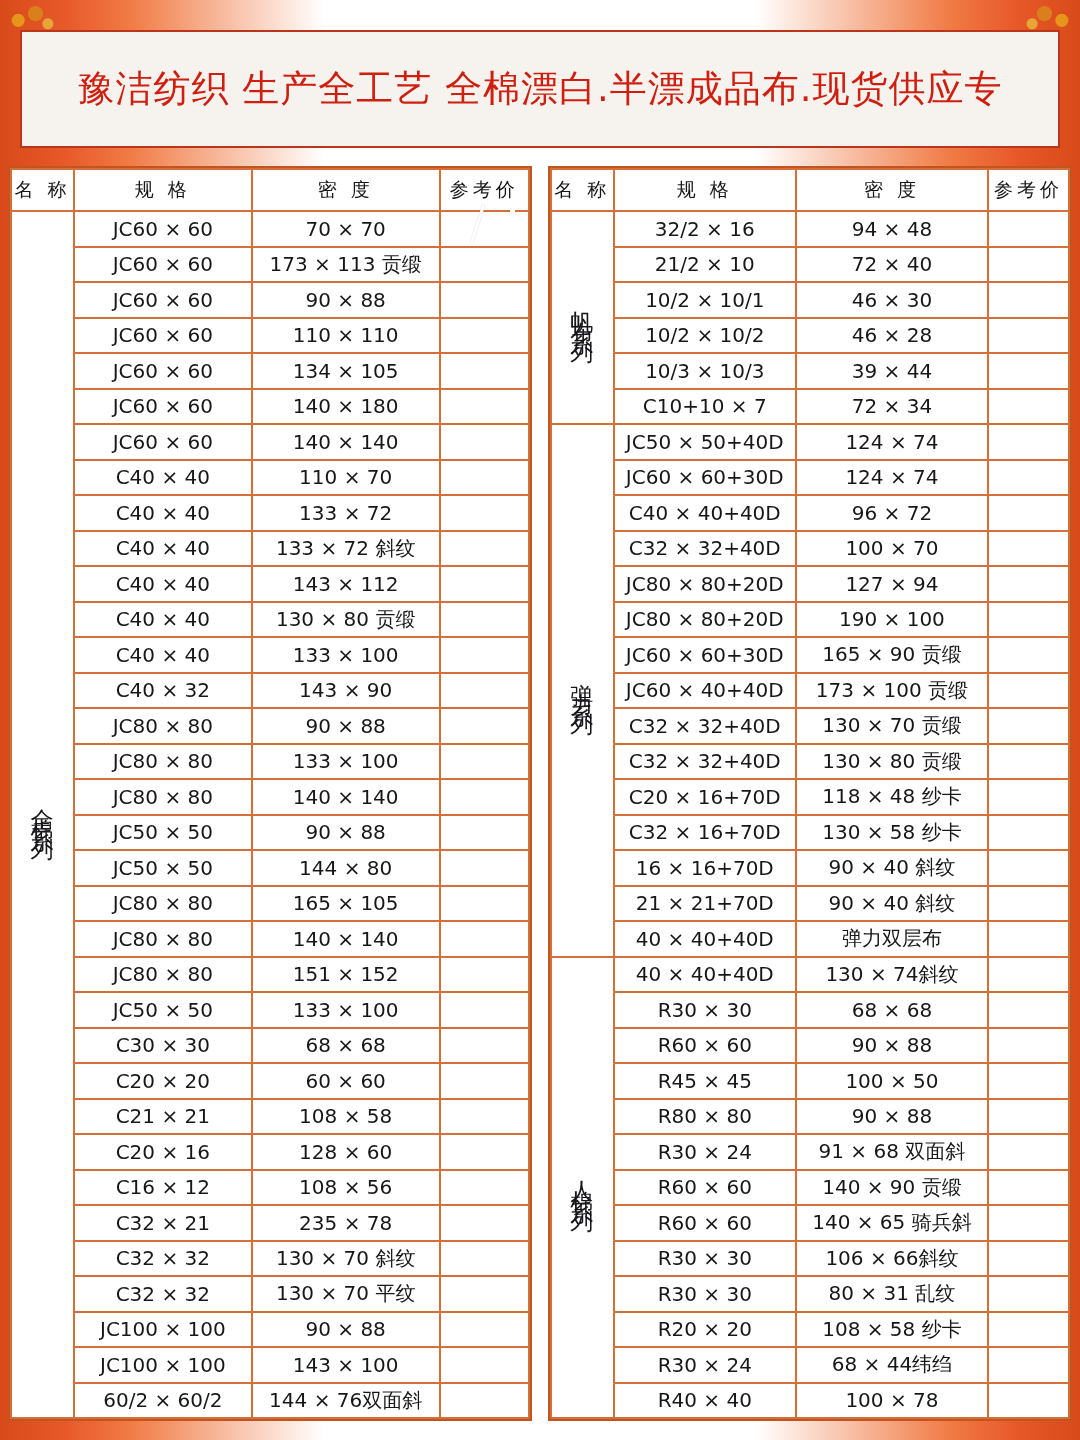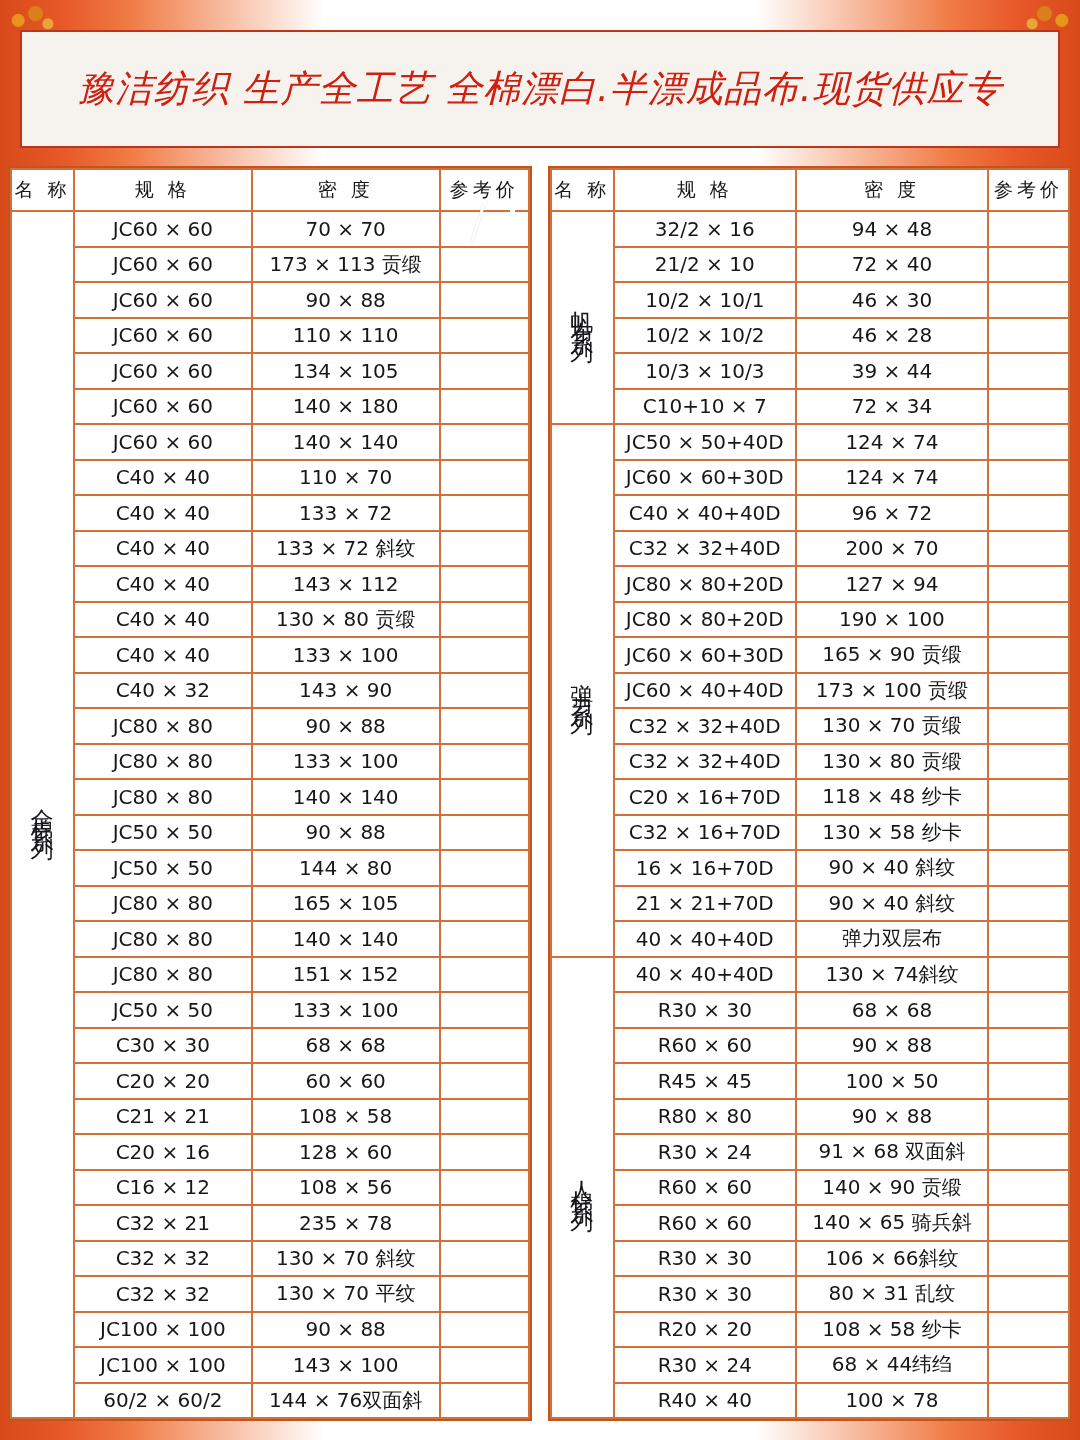--- a/index.html
+++ b/index.html
@@ -47,21 +47,20 @@
     align-items: center;
     padding: 2px 6px;
   }
   .banner-line {
     color: #cf1f10;
     font-size: 37px;
     line-height: 56px;
     letter-spacing: 1px;
     white-space: nowrap;
     font-family: "DejaVu Sans", "Liberation Sans", sans-serif;
-    font-style: italic;
   }
 
   .tables {
     position: absolute;
     left: 0;
     top: 166px;
     width: 1080px;
     display: flex;
     justify-content: space-between;
     padding: 0 8px;
@@ -414,21 +413,21 @@
               <td>124 × 74</td>
               <td></td>
             </tr>
             <tr>
               <td>C40 × 40+40D</td>
               <td>96 × 72</td>
               <td></td>
             </tr>
             <tr>
               <td>C32 × 32+40D</td>
-              <td>200 × 70</td>
+              <td>100 × 70</td>
               <td></td>
             </tr>
             <tr>
               <td>JC80 × 80+20D</td>
               <td>127 × 94</td>
               <td></td>
             </tr>
             <tr>
               <td>JC80 × 80+20D</td>
               <td>190 × 100</td>

